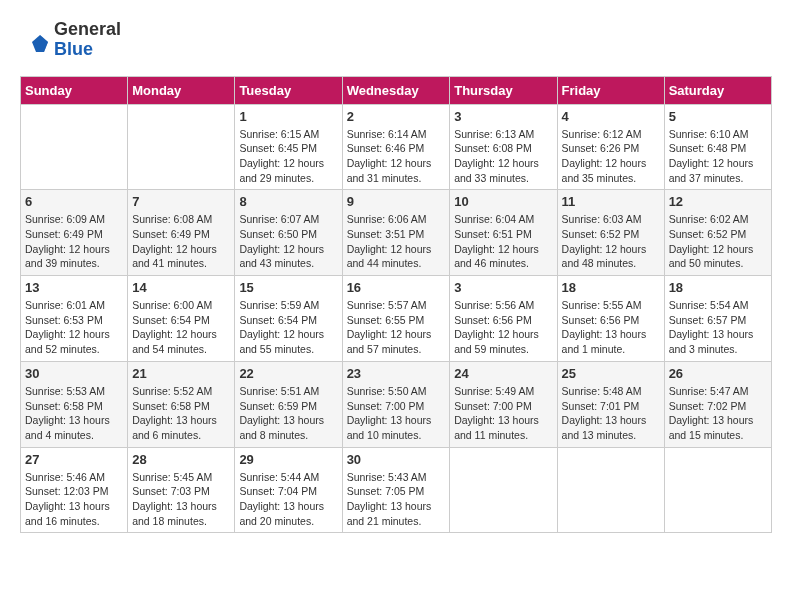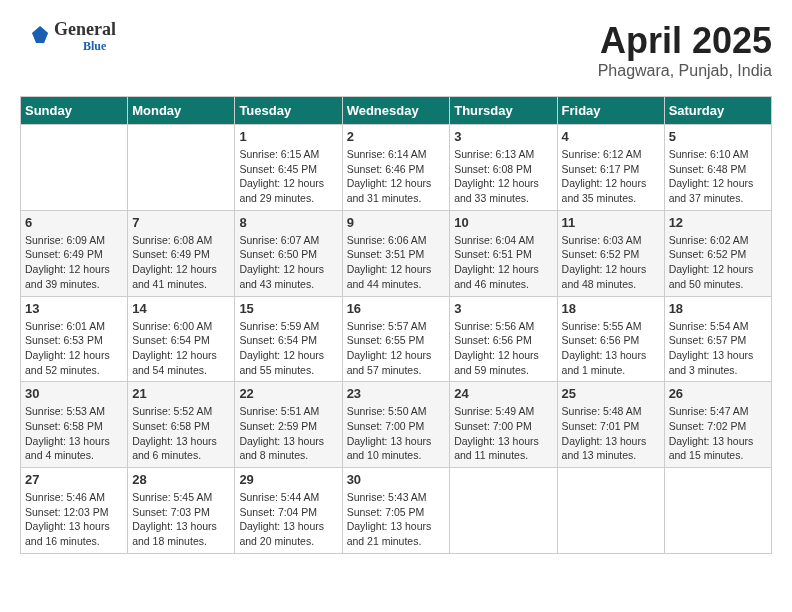--- a/index.html
+++ b/index.html
@@ -11,38 +11,36 @@
       padding: 20px;
     }
     .header {
       display: flex;
       justify-content: space-between;
       align-items: flex-start;
       margin-bottom: 16px;
     }
     .logo {
       display: flex;
-      align-items: center;
-      font-family: Liberation Serif, serif;
+      align-items: flex-end;
     }
     .logo-text {
       display: flex;
       flex-direction: column;
       line-height: 1.1;
     }
     .logo-general {
       font-size: 18px;
       font-weight: bold;
       color: #333;
     }
     .logo-blue {
-      font-size: 12px;
+      font-size: 18px;
       font-weight: bold;
       color: #1a5fb4;
-      margin-left: 29px;
     }
     .logo-icon {
       width: 30px;
       height: 30px;
       margin-right: 4px;
     }
     .title-block {
       text-align: right;
     }
     .month-title {
@@ -53,21 +51,21 @@
     .location {
       font-size: 16px;
       color: #555;
     }
     table {
       width: 100%;
       border-collapse: collapse;
       font-size: 11px;
     }
     thead tr th {
-      background-color: #0f766e;
+      background-color: #be185d;
       color: #fff;
       padding: 6px 4px;
       text-align: left;
       font-size: 13px;
       font-weight: bold;
       border: 1px solid #ccc;
     }
     tbody tr td {
       border: 1px solid #ccc;
       vertical-align: top;
@@ -104,24 +102,20 @@
     <svg class="logo-icon" viewBox="0 0 30 30">
       <rect x="0" y="0" width="30" height="30" fill="none"></rect>
       <polygon points="20,5 28,12 24,22 16,22 12,12" fill="#1a5fb4"></polygon>
       <polygon points="20,5 28,12 24,22" fill="#1a5fb4" opacity="0.6"></polygon>
     </svg>
     <div class="logo-text">
       <span class="logo-general">General</span>
       <span class="logo-blue">Blue</span>
     </div>
   </div>
-  <div class="title-block">
-    <div class="month-title">April 2025</div>
-    <div class="location">Phagwara, Punjab, India</div>
-  </div>
 </div>
 
 <table>
   <thead>
     <tr id="col-headers">
         <th>Sunday</th>
         <th>Monday</th>
         <th>Tuesday</th>
         <th>Wednesday</th>
         <th>Thursday</th>
@@ -147,21 +141,21 @@
         </td>
         <td>
           <span class="day-num">3</span>
           <div class="day-info">Sunrise: 6:13 AM
 Sunset: 6:08 PM
 Daylight: 12 hours and 33 minutes.</div>
         </td>
         <td>
           <span class="day-num">4</span>
           <div class="day-info">Sunrise: 6:12 AM
-Sunset: 6:17 PM
+Sunset: 6:26 PM
 Daylight: 12 hours and 35 minutes.</div>
         </td>
         <td>
           <span class="day-num">5</span>
           <div class="day-info">Sunrise: 6:10 AM
 Sunset: 6:48 PM
 Daylight: 12 hours and 37 minutes.</div>
         </td>
       </tr>
       <tr>
@@ -261,21 +255,21 @@
         </td>
         <td>
           <span class="day-num">21</span>
           <div class="day-info">Sunrise: 5:52 AM
 Sunset: 6:58 PM
 Daylight: 13 hours and 6 minutes.</div>
         </td>
         <td>
           <span class="day-num">22</span>
           <div class="day-info">Sunrise: 5:51 AM
-Sunset: 2:59 PM
+Sunset: 6:59 PM
 Daylight: 13 hours and 8 minutes.</div>
         </td>
         <td>
           <span class="day-num">23</span>
           <div class="day-info">Sunrise: 5:50 AM
 Sunset: 7:00 PM
 Daylight: 13 hours and 10 minutes.</div>
         </td>
         <td>
           <span class="day-num">24</span>

